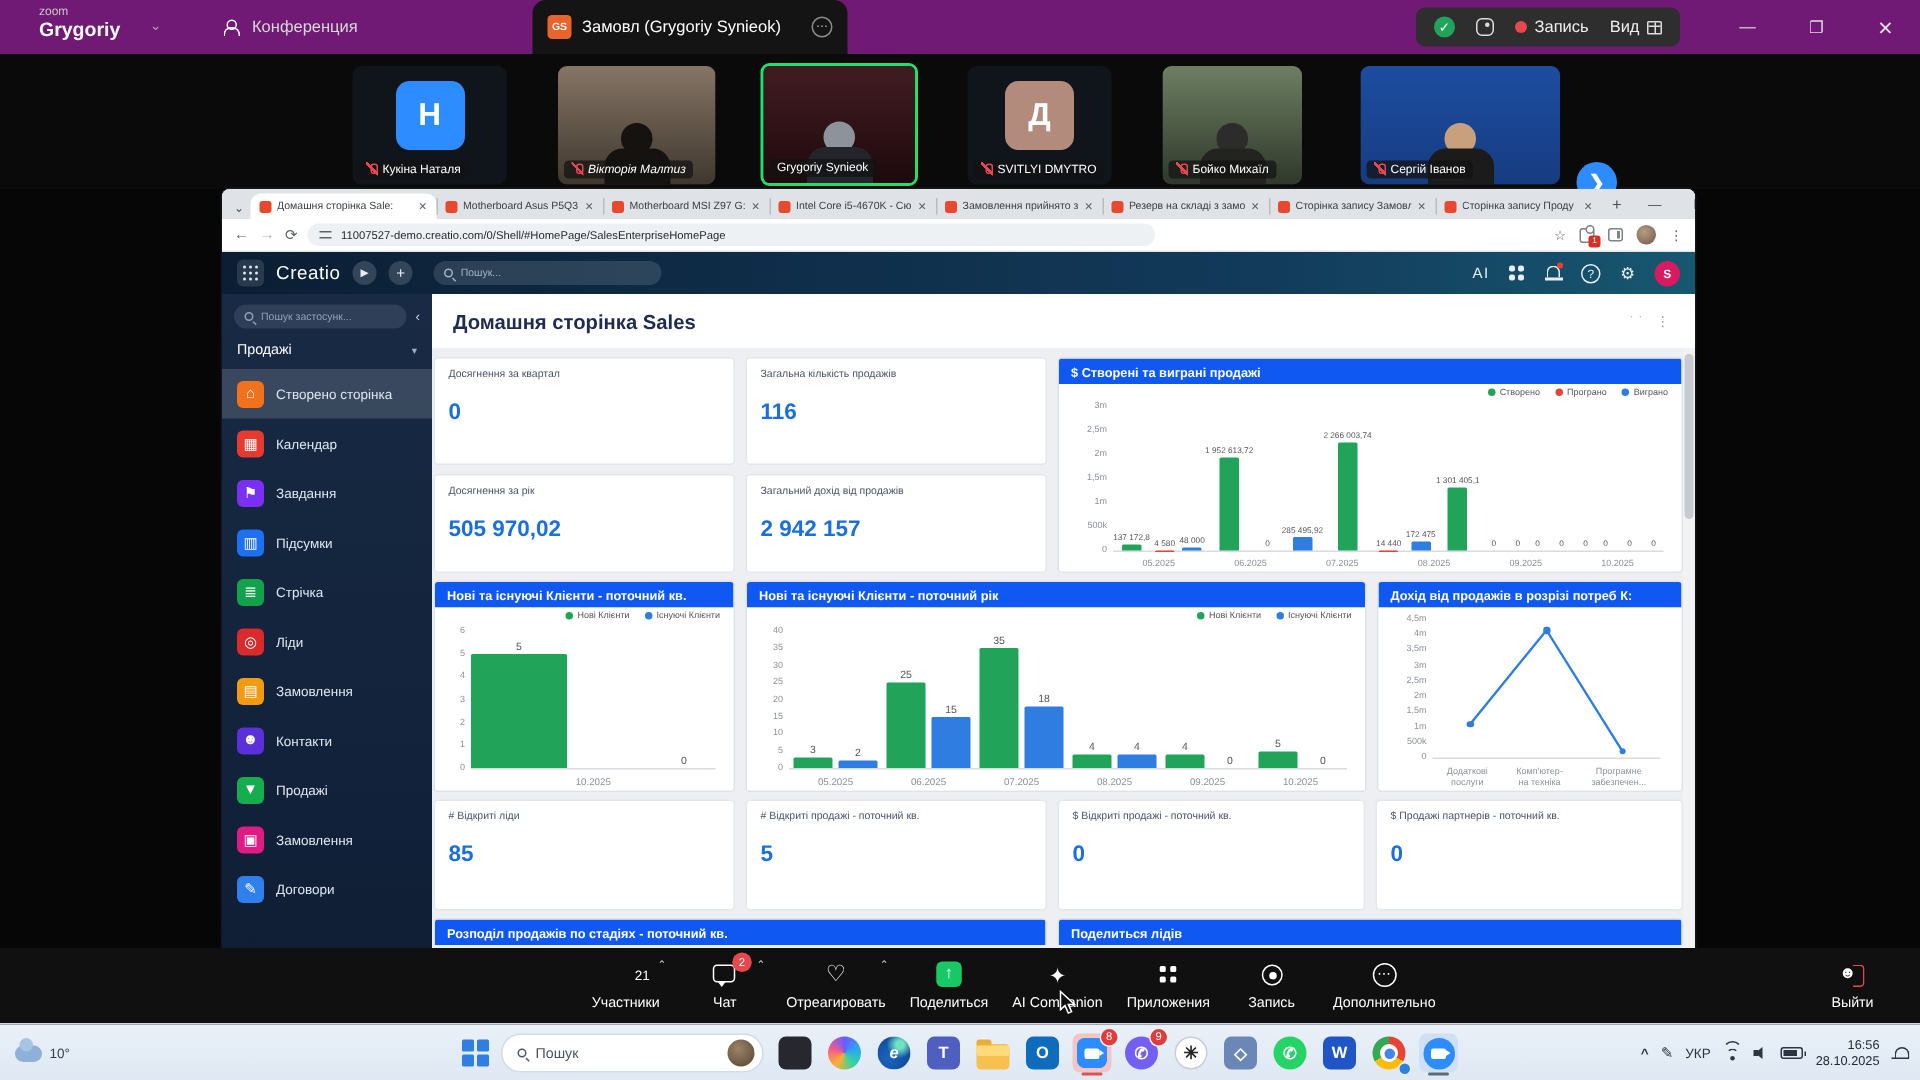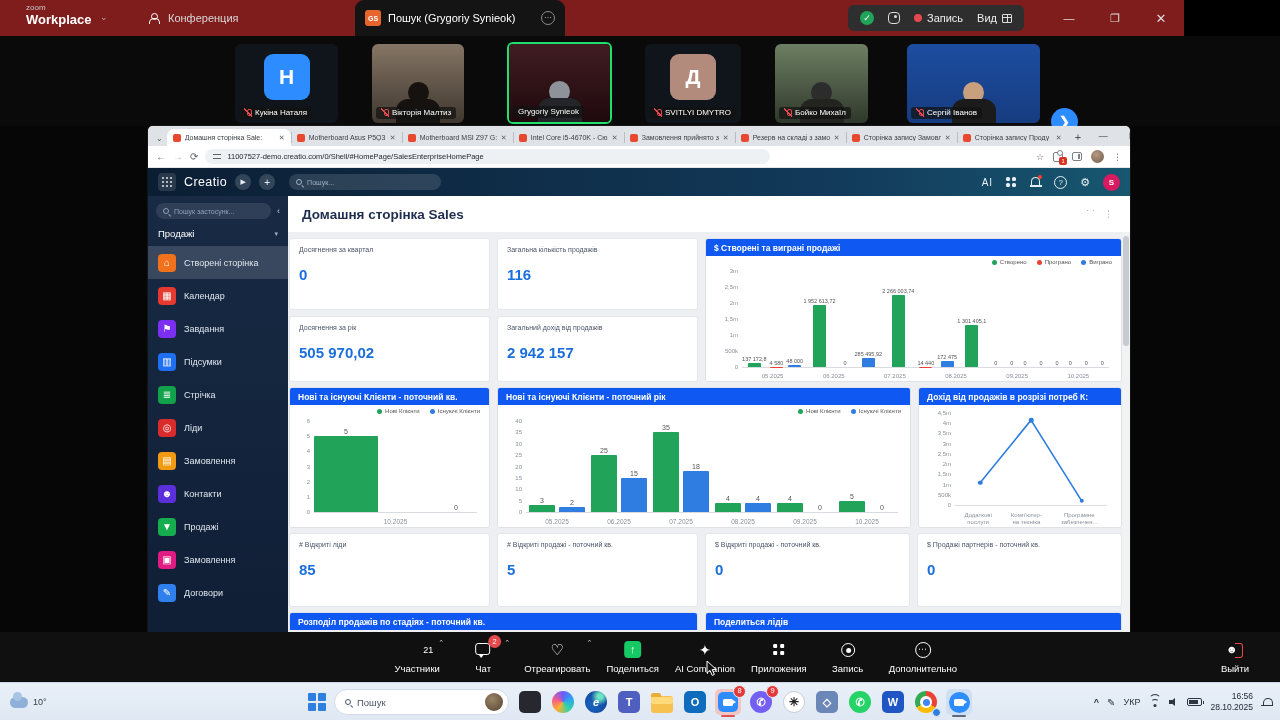--- a/index.html
+++ b/index.html
@@ -1,21 +1,21 @@
 <!DOCTYPE html>
 <html><head>
 <meta charset="utf-8">
 <style>
   * { margin:0; padding:0; box-sizing:border-box; }
   html,body { width:1280px; height:720px; overflow:hidden; background:#000;
     font-family:"Liberation Sans", sans-serif; }
   .screen { position:relative; width:1280px; height:720px; background:#000; overflow:hidden; }
 
   
-  .ztitle { position:absolute; left:0; top:0; width:1184px; height:36px; background:#7f1d1d; }
+  .ztitle { position:absolute; left:0; top:0; width:1280px; height:36px; background:#701a75; }
   .zlogo { position:absolute; left:26px; top:4px; color:#fff; line-height:1; }
   .zlogo .l1 { font-size:8px; color:#c8c8c8; }
   .zlogo .l2 { font-size:13px; font-weight:bold; margin-top:1px; }
   .zlogo-chev { position:absolute; left:100px; top:12px; color:#aaa; font-size:9px; }
   .ztab-conf { position:absolute; left:148px; top:0; height:36px; display:flex; align-items:center; gap:7px; color:#d8d8d8; font-size:11px; }
   .ztab-scr { position:absolute; left:355px; top:0; width:210px; height:36px; background:#141414; border-radius:9px 9px 0 0; display:flex; align-items:center; gap:7px; padding:0 10px; color:#fff; font-size:11px; }
   .gsbadge { width:16px; height:16px; border-radius:3px; background:#e8642d; color:#fff; font-size:7px; font-weight:bold; display:flex; align-items:center; justify-content:center; }
   .tabmore { margin-left:auto; width:14px; height:14px; border:1px solid #8b8b8b; border-radius:50%; color:#bbb; font-size:8px; line-height:12px; text-align:center; }
   .zright { position:absolute; right:160px; top:5px; height:26px; background:#2e2e2e; border-radius:6px; display:flex; align-items:center; gap:14px; padding:0 12px; }
   .i-shield { width:14px; height:14px; border-radius:50%; background:#21a35a; color:#fff; font-size:9px; line-height:14px; text-align:center; }
@@ -254,30 +254,30 @@
   .i-bell::after { content:''; position:absolute; left:0; top:8px; width:11px; height:1.3px; background:#2b3642; }
 </style>
 </head>
 <body>
 
 <div class="screen">
 
   <div class="ztitle">
     <div class="zlogo">
       <div class="l1">zoom</div>
-      <div class="l2">Workplace</div>
+      <div class="l2">Grygoriy</div>
     </div>
     <span class="zlogo-chev">⌄</span>
     <div class="ztab-conf">
       <span class="tic ti-ppl" style="width:13px;height:11px;filter:grayscale(1);"></span>
       <span>Конференция</span>
     </div>
     <div class="ztab-scr">
       <span class="gsbadge">GS</span>
-      <span>Пошук (Grygoriy Synieok)</span>
+      <span>Замовл (Grygoriy Synieok)</span>
       <span class="tabmore">⋯</span>
     </div>
     <div class="zright">
       <span class="i-shield">✓</span>
       <span class="i-focus"></span>
       <span class="recwrap">
         <span class="recdot"></span>
         <span>Запись</span>
       </span>
       <span class="viewwrap">
@@ -294,21 +294,21 @@
 
   <div class="pstrip">
     <div id="ptiles">
         <div class="ptile" style="left: 235px; width: 103px;">
           <div class="pav" style="background: rgb(45, 140, 255);">Н</div>
           <div class="pname">
             <span class="mm"></span>
             <span>Кукіна Наталя</span>
           </div>
         </div>
-        <div class="ptile" style="left: 372px; width: 92px;">
+        <div class="ptile" style="left: 372px; width: 105px; font-style: italic;">
           <div class="pvid" style="background: linear-gradient(rgb(133, 117, 101), rgb(63, 55, 46));">
             <div class="sil">
               <div class="hd" style="background: rgb(21, 18, 15);"></div>
               <div class="bd" style="background: rgb(21, 18, 15);"></div>
             </div>
           </div>
           <div class="pname">
             <span class="mm"></span>
             <span>Вікторія Малтиз</span>
           </div>
@@ -479,21 +479,21 @@
             </span>
             <span class="scollapse">‹</span>
           </div>
           <div class="wsrow">
             <span>Продажі</span>
             <span class="dd">▾</span>
           </div>
           <div id="side-items">
               <div class="sitem active">
                 <span class="sicon" style="background: rgb(242, 113, 28);">⌂</span>
-                <span>Створені сторінка</span>
+                <span>Створено сторінка</span>
               </div>
               <div class="sitem">
                 <span class="sicon" style="background: rgb(230, 57, 47);">▦</span>
                 <span>Календар</span>
               </div>
               <div class="sitem">
                 <span class="sicon" style="background: rgb(123, 47, 242);">⚑</span>
                 <span>Завдання</span>
               </div>
               <div class="sitem">

